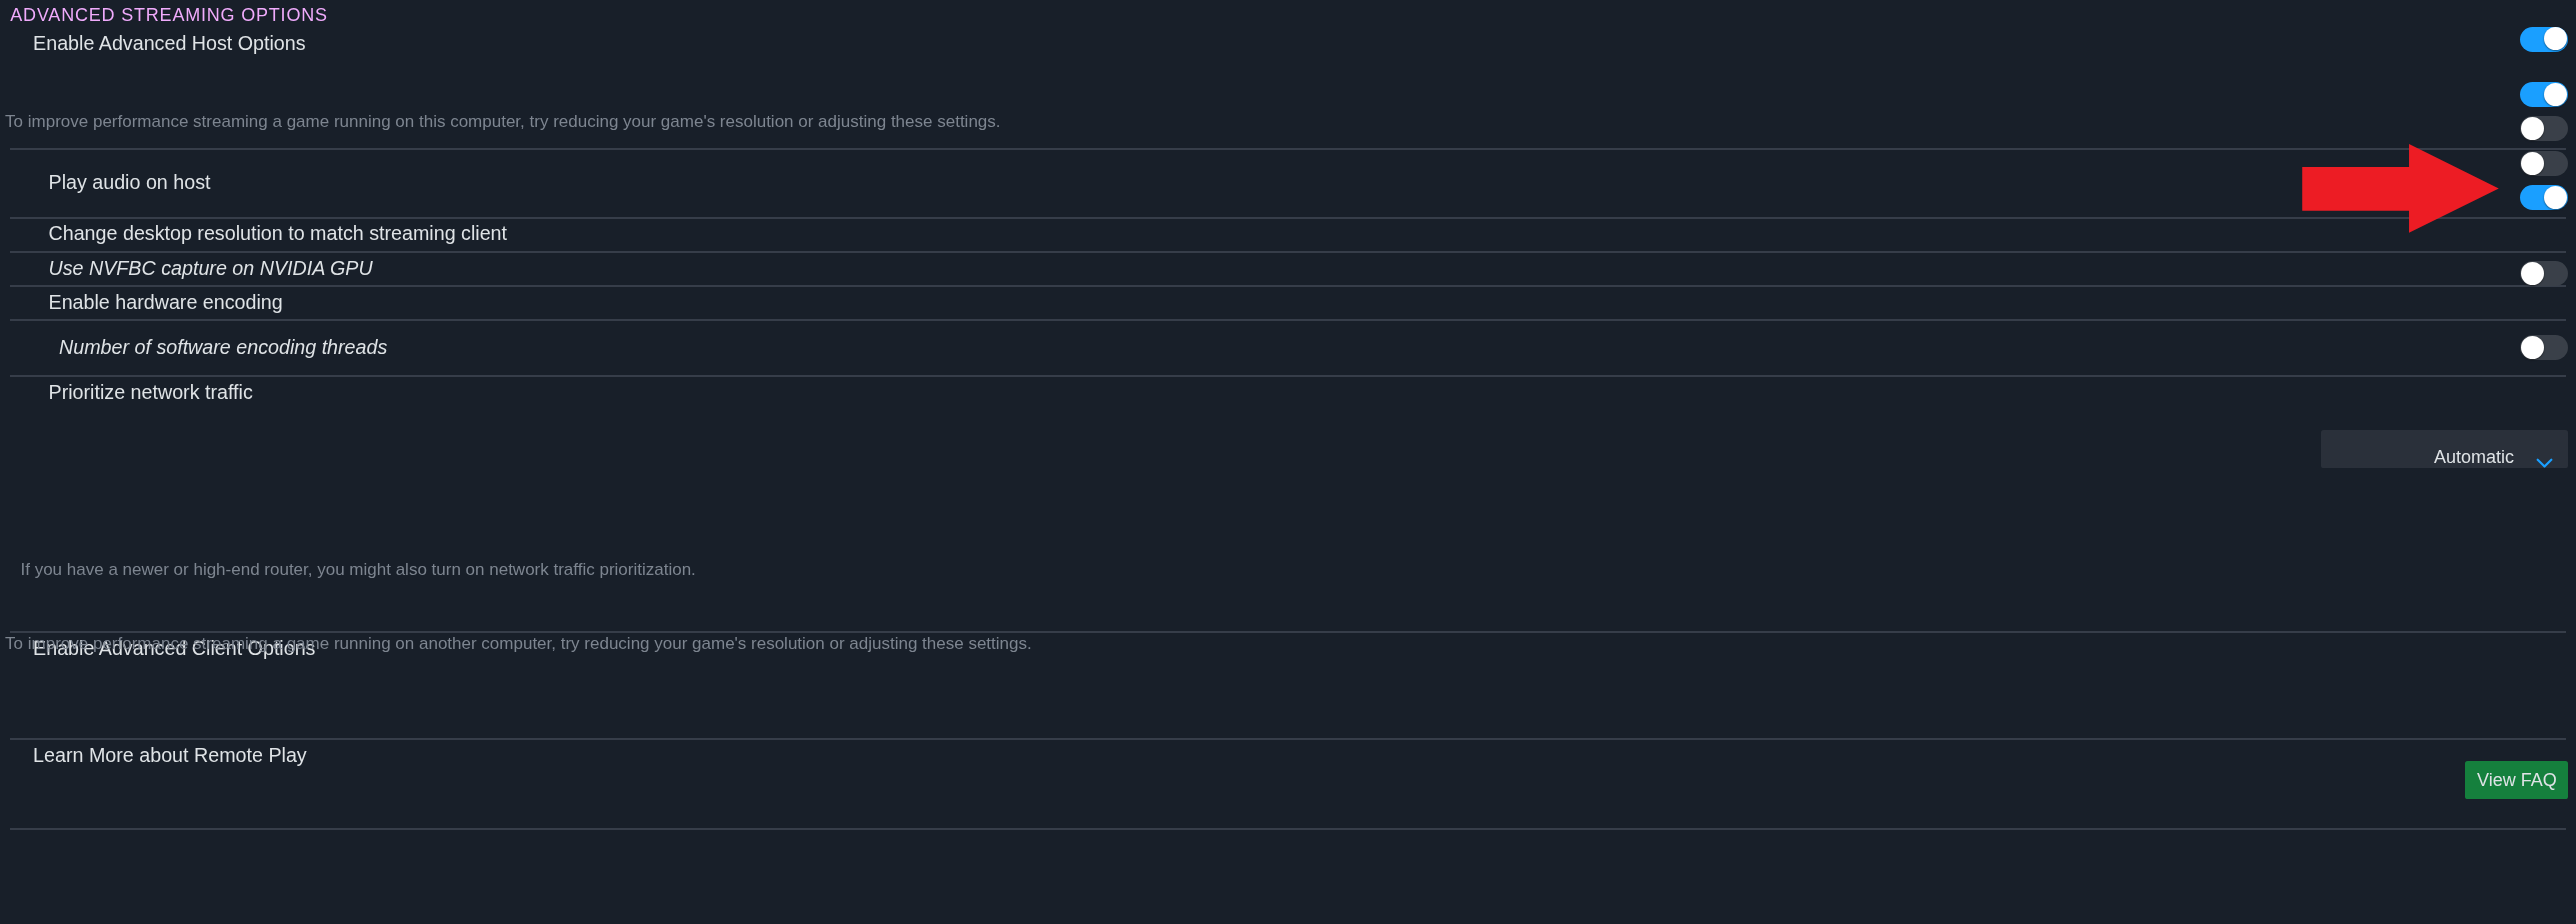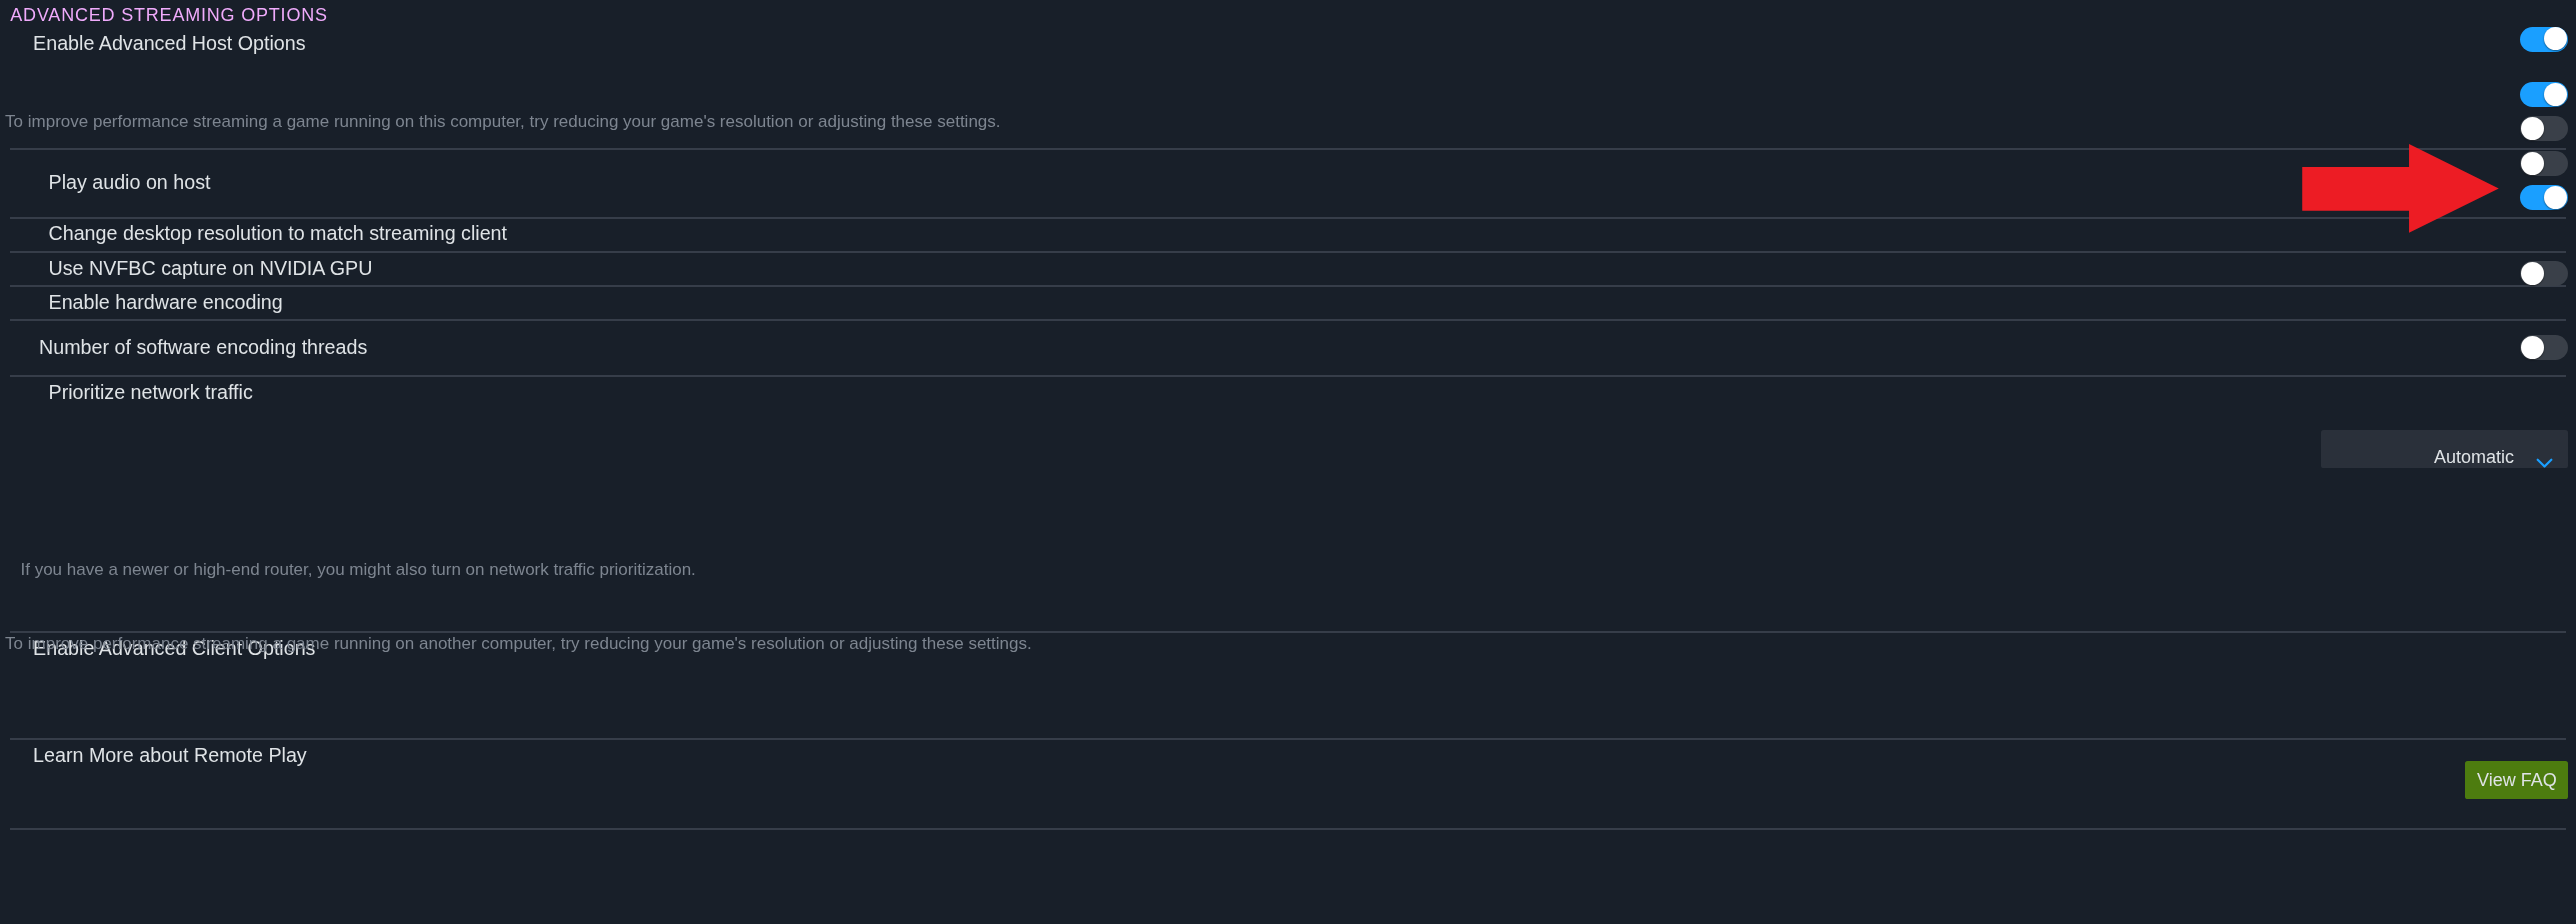--- a/index.html
+++ b/index.html
@@ -116,21 +116,21 @@
   .dropdown .chev {
     width: 17px;
     height: 10.3px;
     display: block;
   }
 
   
   .btn {
     position: absolute;
     height: 38px;
-    background: #4d7c0f;
+    background: #15803d;
     border-radius: 2.6px;
     display: flex;
     align-items: center;
     justify-content: center;
     box-sizing: border-box;
   }
   .btn-label {
     font-size: 18px;
     color: #dfe3e6;
     white-space: nowrap;
@@ -171,39 +171,39 @@
   <div class="row" style="top:217px; height:34px;border-radius:15px;">
     <span class="row-label" style="position:absolute; left:20.5px;">Change desktop resolution to match streaming client</span>
   </div>
   <div class="toggle" style="right:7.7px; top:116px;">
     <span class="knob"></span>
   </div>
 
   <div class="sep" style="top:251px;"></div>
 
   <div class="row" style="top:252px; height:34px;">
-    <span class="row-label" style="position:absolute; left:20.5px;">Use NVFBC capture on NVIDIA GPU</span>
+    <span class="row-label" style="position:absolute; left:20.5px;font-style:italic;">Use NVFBC capture on NVIDIA GPU</span>
   </div>
   <div class="toggle" style="right:7.7px; top:151px;">
     <span class="knob"></span>
   </div>
 
   <div class="sep" style="top:285px;"></div>
 
   <div class="row" style="top:286px; height:34px;">
     <span class="row-label" style="position:absolute; left:20.5px;">Enable hardware encoding</span>
   </div>
   <div class="toggle on" style="right:7.7px; top:185px;">
     <span class="knob"></span>
   </div>
 
   <div class="sep" style="top:319px;"></div>
 
   <div class="row" style="top:320px; height:55px;">
-    <span class="row-label" style="position:absolute; left:11px;">Number of software encoding threads</span>
+    <span class="row-label" style="position:absolute; left:31px;font-style:italic;">Number of software encoding threads</span>
   </div>
   <div class="dropdown" style="right:7.7px; top:430px; width:247px;">
     <span class="dd-label">Automatic</span>
     <svg class="chev" viewBox="0 0 20 12">
       <path d="M2 2 L10 10 L18 2" fill="none" stroke="#1a9fff" stroke-width="2.6" stroke-linecap="round" stroke-linejoin="round"></path>
     </svg>
   </div>
 
   <div class="sep" style="top:375px;"></div>
 

